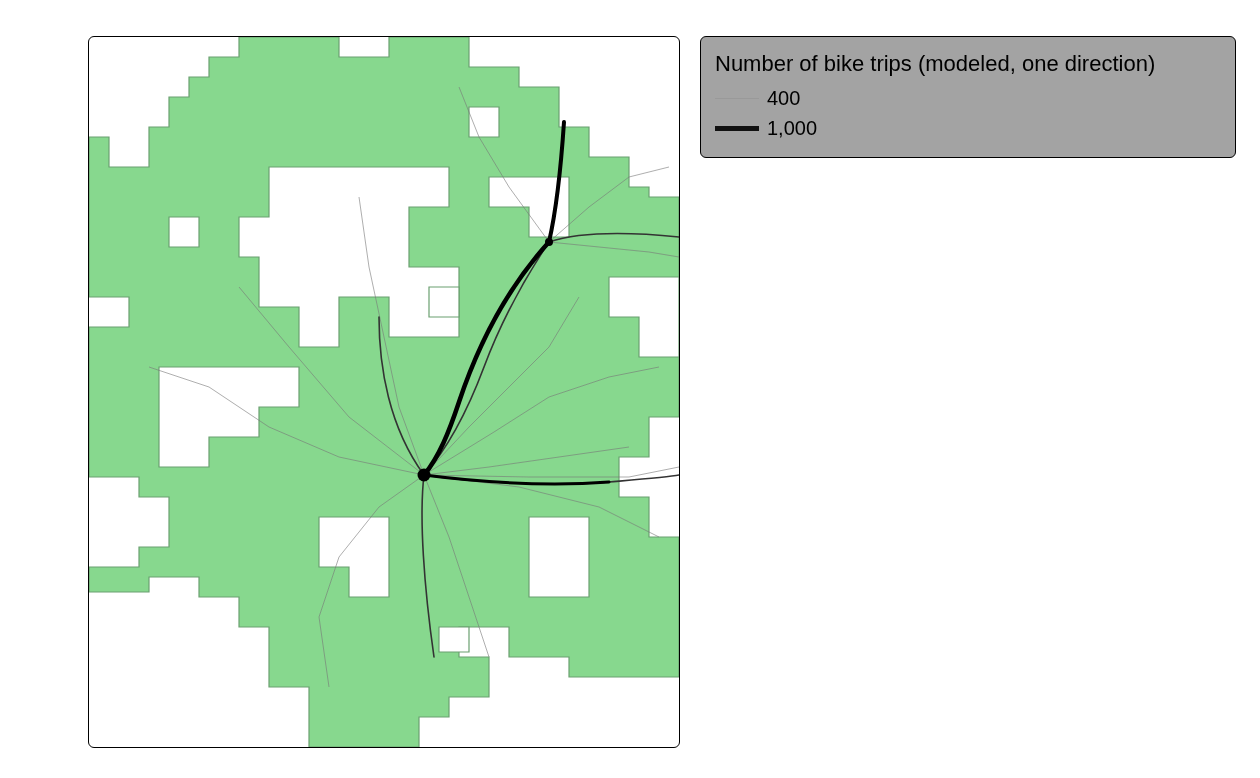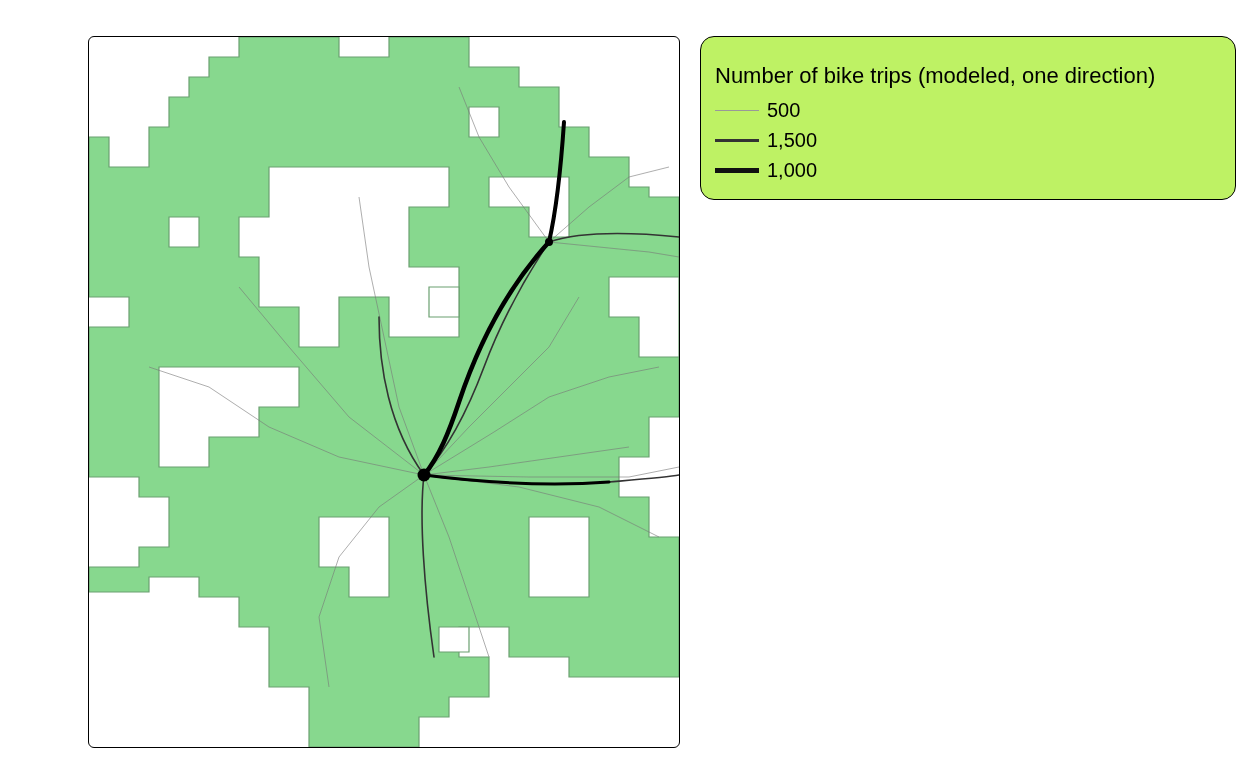--- a/index.html
+++ b/index.html
@@ -26,23 +26,23 @@
     width: 100%;
     height: 100%;
     display: block;
   }
   .legend-box {
     position: absolute;
     left: 700px;
     top: 36px;
     width: 506px;
     border: 1.5px solid #000;
-    border-radius: 14px;
-    background: #bef264;
-    padding: 26px 14px 14px 14px;
+    border-radius: 6px;
+    background: #a3a3a3;
+    padding: 14px 14px 14px 14px;
   }
   .legend-title {
     font-size: 22px;
     color: #000;
     margin: 0 0 6px 0;
   }
   .legend-row {
     display: flex;
     align-items: center;
     height: 30px;
@@ -144,23 +144,19 @@
 
     <circle cx="335" cy="438" r="6.5" fill="#000"></circle>
     <circle cx="460" cy="205" r="4" fill="#000"></circle>
   </svg>
 </div>
 
 <div class="legend-box">
   <div class="legend-title">Number of bike trips (modeled, one direction)</div>
   <div class="legend-row r1">
     <span class="legend-line"></span>
-    <span class="legend-label">500</span>
-  </div>
-  <div class="legend-row r3">
-    <span class="legend-line"></span>
-    <span class="legend-label">1,500</span>
+    <span class="legend-label">400</span>
   </div>
   <div class="legend-row r4">
     <span class="legend-line"></span>
     <span class="legend-label">1,000</span>
   </div>
 </div>
 
 </body></html>

